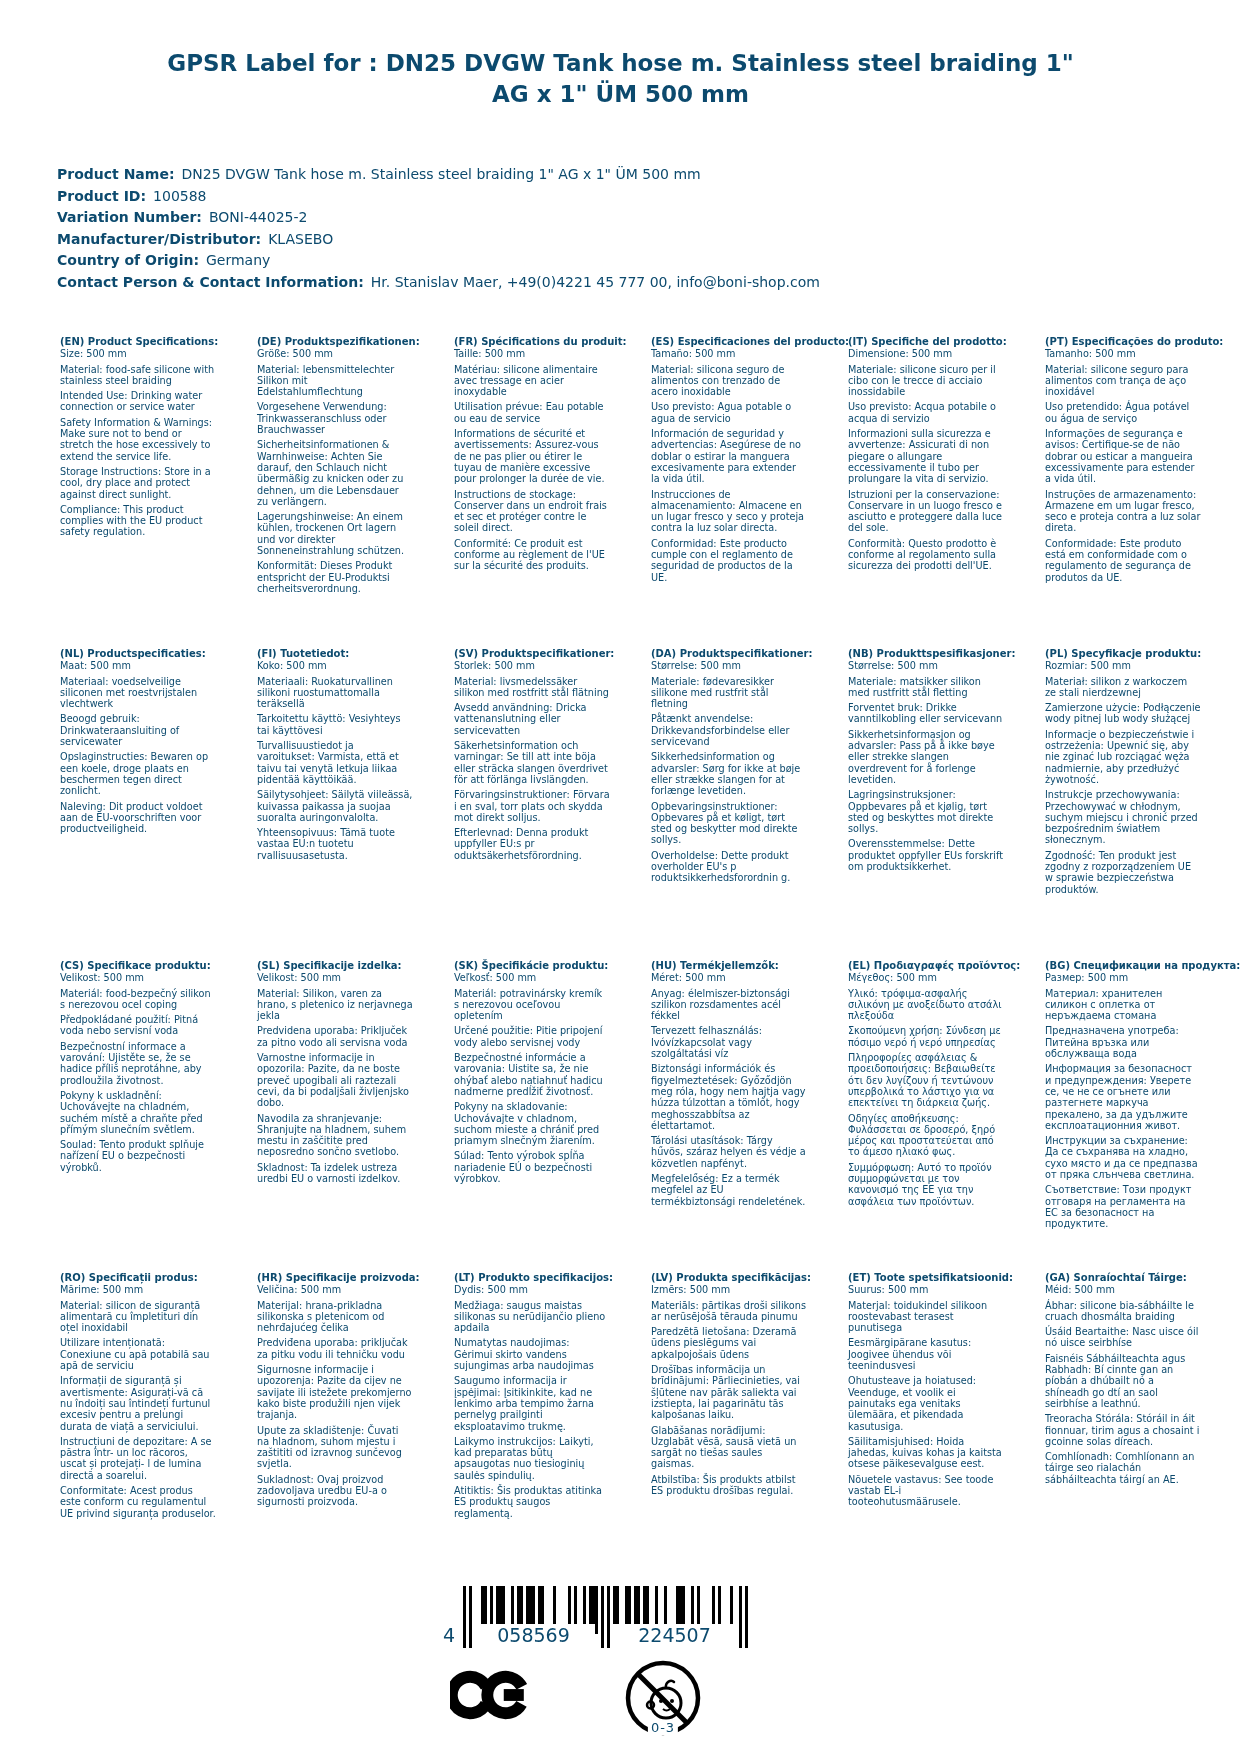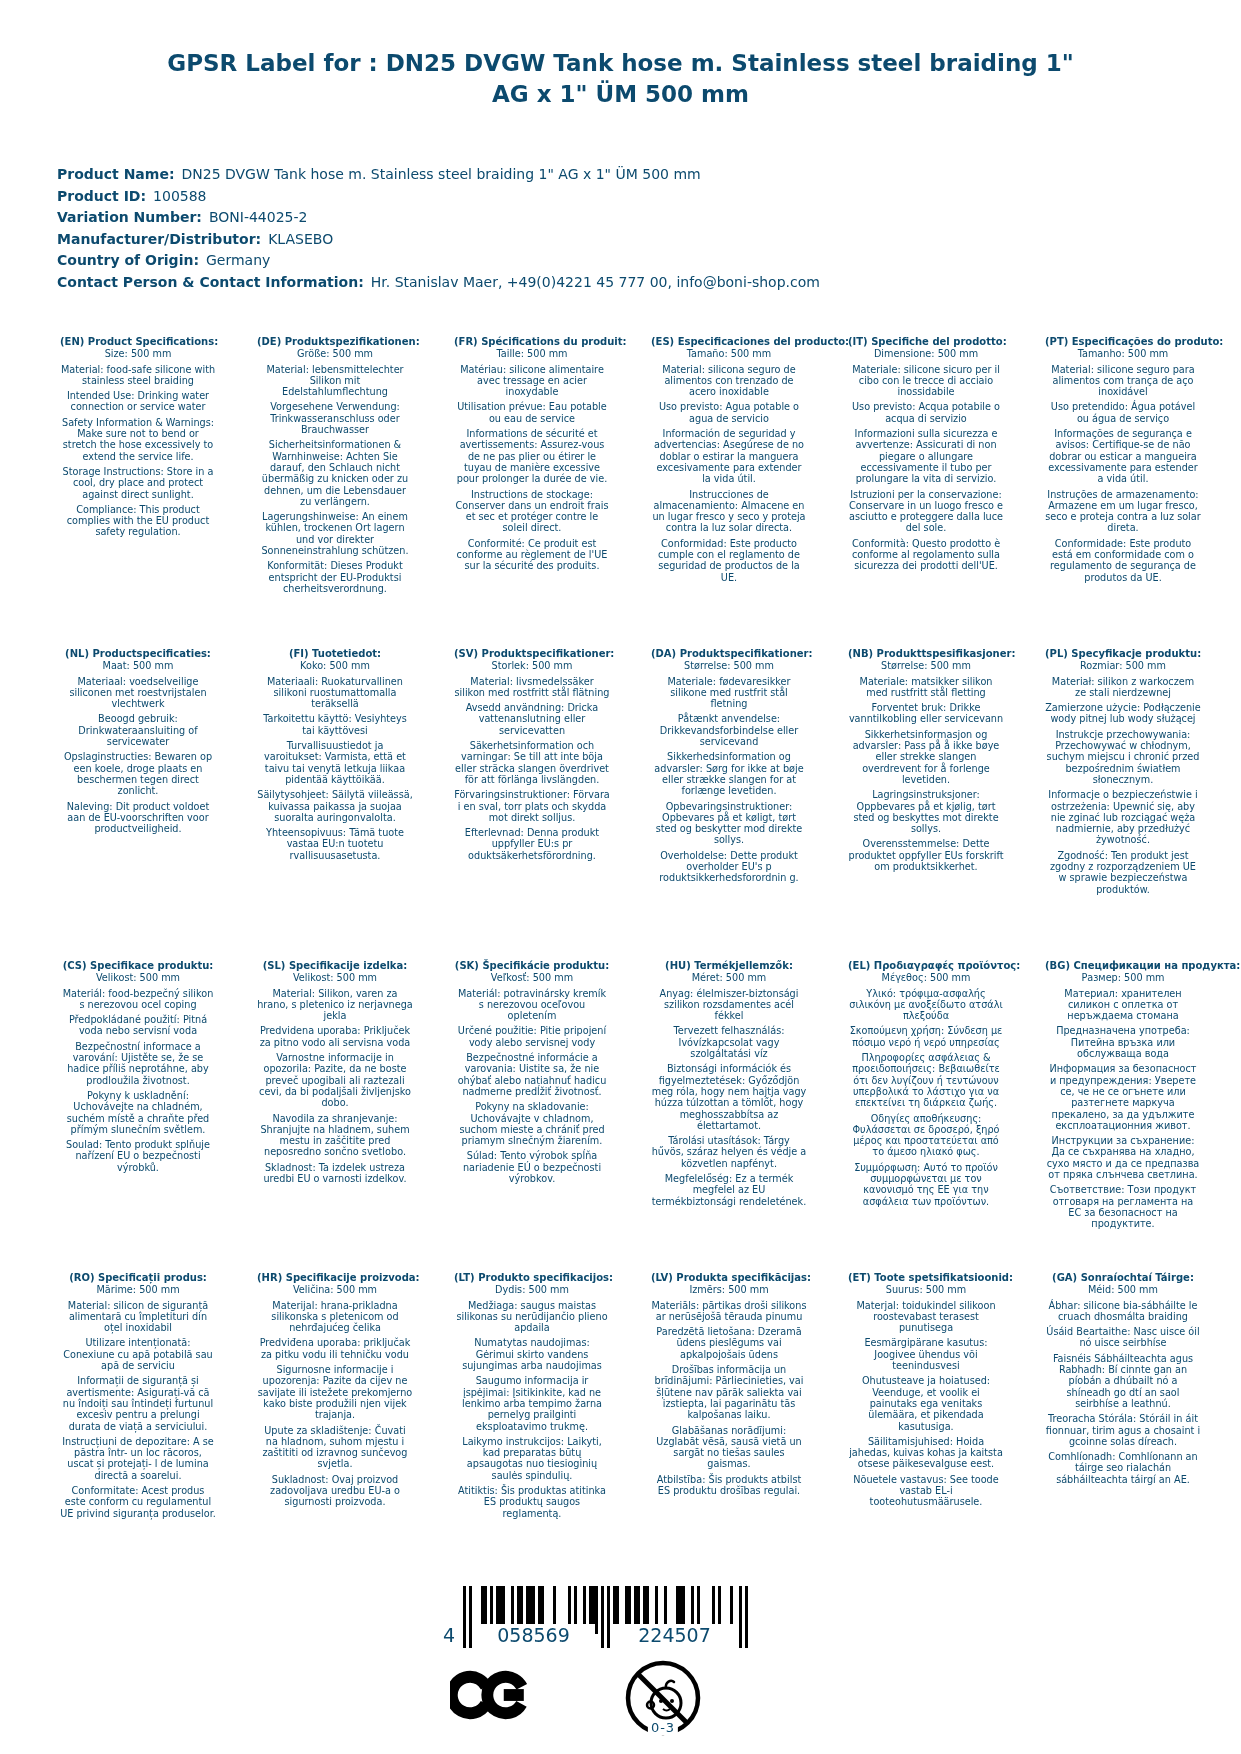--- a/index.html
+++ b/index.html
@@ -13,21 +13,21 @@
   }
   .meta { position:absolute; left:57px; top:164px; font-size:14px; line-height:21.6px; }
   .meta-row { white-space:nowrap; }
   .meta-lbl { font-weight:bold; }
   .meta-val { margin-left:7px; }
   .grid {
     position:absolute; left:60px; top:336px;
     display:grid; grid-template-columns:repeat(6,156px); column-gap:41px;
     grid-auto-rows:312px;
   }
-  .spec { font-size:9.7px; line-height:11.3px; overflow:visible;text-align:center; }
+  .spec { font-size:9.7px; line-height:11.3px; overflow:visible; }
   .spec-h { font-weight:bold; white-space:nowrap; font-size:10px; margin-bottom:1px; background:transparent; }
   .spec-p { margin-top:0; }
   .spec-p + .spec-p { margin-top:4px; }
   .barcode { position:absolute; left:443px; top:1586px; width:313px; height:68px; }
   .bc-first { position:absolute; left:0; top:38px; font-size:19px; }
   .bc-svg { position:absolute; left:20px; top:0; }
   .bc-g1 { position:absolute; left:29px; top:38px; width:123px; text-align:center; font-size:19px; background:#fff; }
   .bc-g2 { position:absolute; left:170px; top:38px; width:123px; text-align:center; font-size:19px; background:#fff; }
   .ce { position:absolute; left:450px; top:1666px; }
   .age { position:absolute; left:623px; top:1658px; width:80px; height:96px; }
@@ -152,22 +152,22 @@
         <div class="spec-p">Forventet bruk: Drikke vanntilkobling eller servicevann</div>
         <div class="spec-p">Sikkerhetsinformasjon og advarsler: Pass på å ikke bøye eller strekke slangen overdrevent for å forlenge levetiden.</div>
         <div class="spec-p">Lagringsinstruksjoner: Oppbevares på et kjølig, tørt sted og beskyttes mot direkte sollys.</div>
         <div class="spec-p">Overensstemmelse: Dette produktet oppfyller EUs forskrift om produktsikkerhet.</div>
       </div>
       <div class="spec">
         <div class="spec-h">(PL) Specyfikacje produktu:</div>
         <div class="spec-p">Rozmiar: 500 mm</div>
         <div class="spec-p">Materiał: silikon z warkoczem ze stali nierdzewnej</div>
         <div class="spec-p">Zamierzone użycie: Podłączenie wody pitnej lub wody służącej</div>
+        <div class="spec-p">Informacje o bezpieczeństwie i ostrzeżenia: Upewnić się, aby nie zginać lub rozciągać węża nadmiernie, aby przedłużyć żywotność.</div>
         <div class="spec-p">Instrukcje przechowywania: Przechowywać w chłodnym, suchym miejscu i chronić przed bezpośrednim światłem słonecznym.</div>
-        <div class="spec-p">Informacje o bezpieczeństwie i ostrzeżenia: Upewnić się, aby nie zginać lub rozciągać węża nadmiernie, aby przedłużyć żywotność.</div>
         <div class="spec-p">Zgodność: Ten produkt jest zgodny z rozporządzeniem UE w sprawie bezpieczeństwa produktów.</div>
       </div>
       <div class="spec">
         <div class="spec-h">(CS) Specifikace produktu:</div>
         <div class="spec-p">Velikost: 500 mm</div>
         <div class="spec-p">Materiál: food-bezpečný silikon s nerezovou ocel coping</div>
         <div class="spec-p">Předpokládané použití: Pitná voda nebo servisní voda</div>
         <div class="spec-p">Bezpečnostní informace a varování: Ujistěte se, že se hadice příliš neprotáhne, aby prodloužila životnost.</div>
         <div class="spec-p">Pokyny k uskladnění: Uchovávejte na chladném, suchém místě a chraňte před přímým slunečním světlem.</div>
         <div class="spec-p">Soulad: Tento produkt splňuje nařízení EU o bezpečnosti výrobků.</div>

